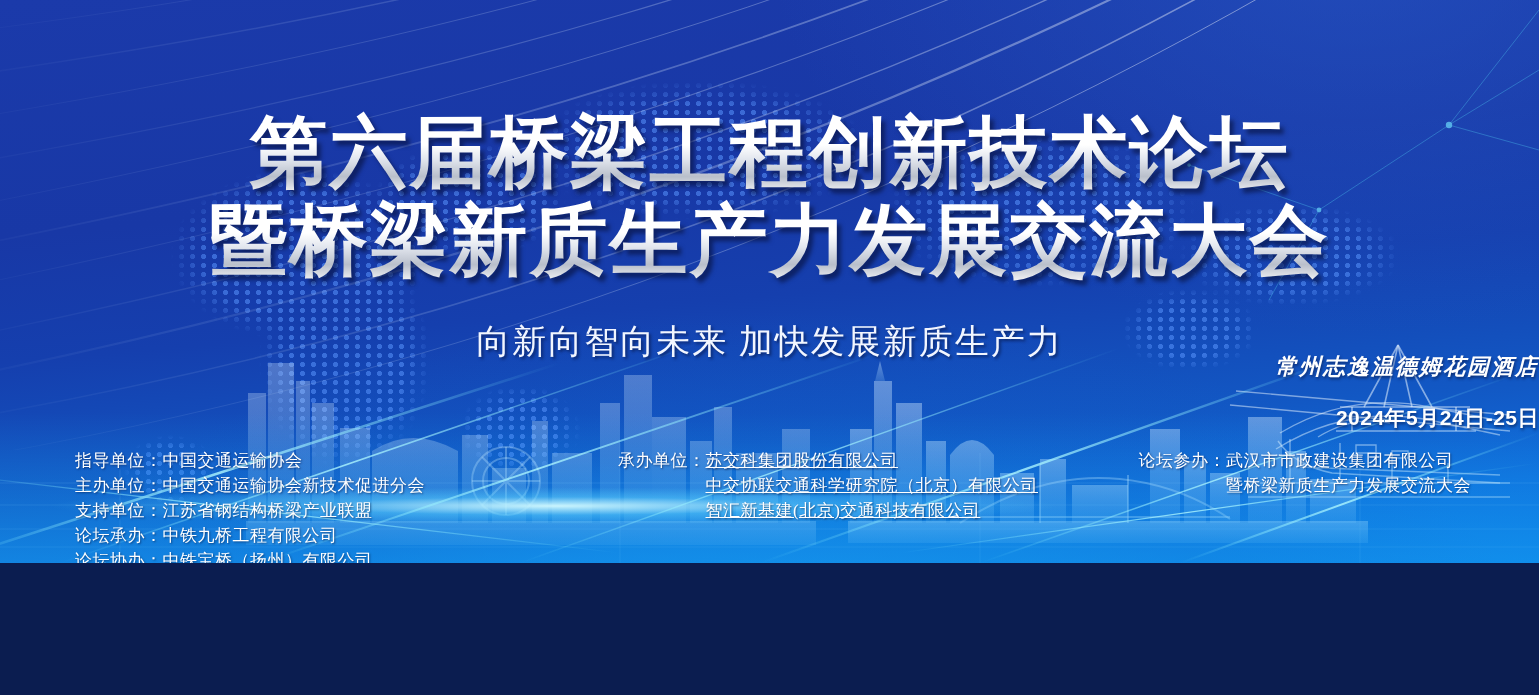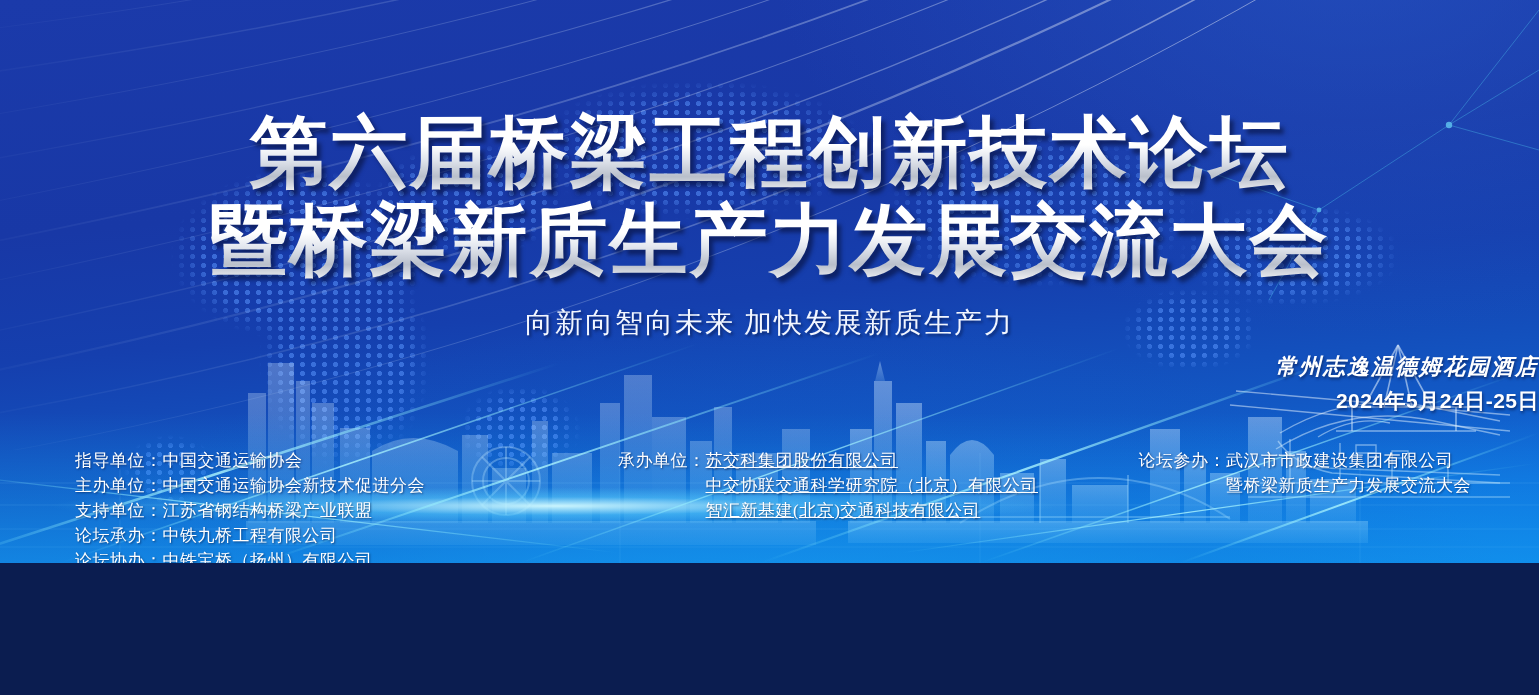--- a/index.html
+++ b/index.html
@@ -72,35 +72,35 @@
     font-weight:700;
     font-size:78px;
     line-height:88px;
     letter-spacing:2px;
     background:linear-gradient(180deg,#ffffff 0%,#ffffff 42%,#e2e6ee 58%,#b9bfcb 78%,#fdfdfd 100%);
     -webkit-background-clip:text; background-clip:text;
     -webkit-text-fill-color:transparent; color:transparent;
     filter:drop-shadow(4px 5px 2px rgba(6,16,60,.62));
   }
   .subtitle{
-    margin-top:20px;
+    margin-top:35px;
     font-family:"Liberation Serif","DejaVu Serif",serif;
-    font-size:28px; letter-spacing:2px; color:#f2f6ff;
+    font-size:34px; letter-spacing:2px; color:#f2f6ff;
     text-shadow:2px 2px 3px rgba(6,18,60,.6);
   }
 
   .venue{ position:absolute; left:0; top:352px; width:1539px; text-align:right; }
   .venue-name{
     font-family:"Liberation Serif","DejaVu Serif",serif;
     font-style:italic; font-weight:700;
     font-size:22px; letter-spacing:2px; color:#ffffff;
     text-shadow:1px 2px 3px rgba(6,18,60,.6);
   }
   .venue-date{
-    margin-top:5px;
+    margin-top:22px;
     font-family:"Liberation Sans","DejaVu Sans",sans-serif;
     font-weight:700; font-size:21px; letter-spacing:.5px; color:#ffffff;
     text-shadow:1px 2px 3px rgba(6,18,60,.6);
   }
 
   
   .orgs{ position:absolute; left:0; top:444px; width:1539px; height:130px; }
   .org-col{ position:absolute; font-family:"Liberation Serif","DejaVu Serif",serif;
             font-size:17px; line-height:25px; color:#ffffff; letter-spacing:.5px;
             text-shadow:1px 1px 2px rgba(6,18,60,.55); white-space:nowrap; }

